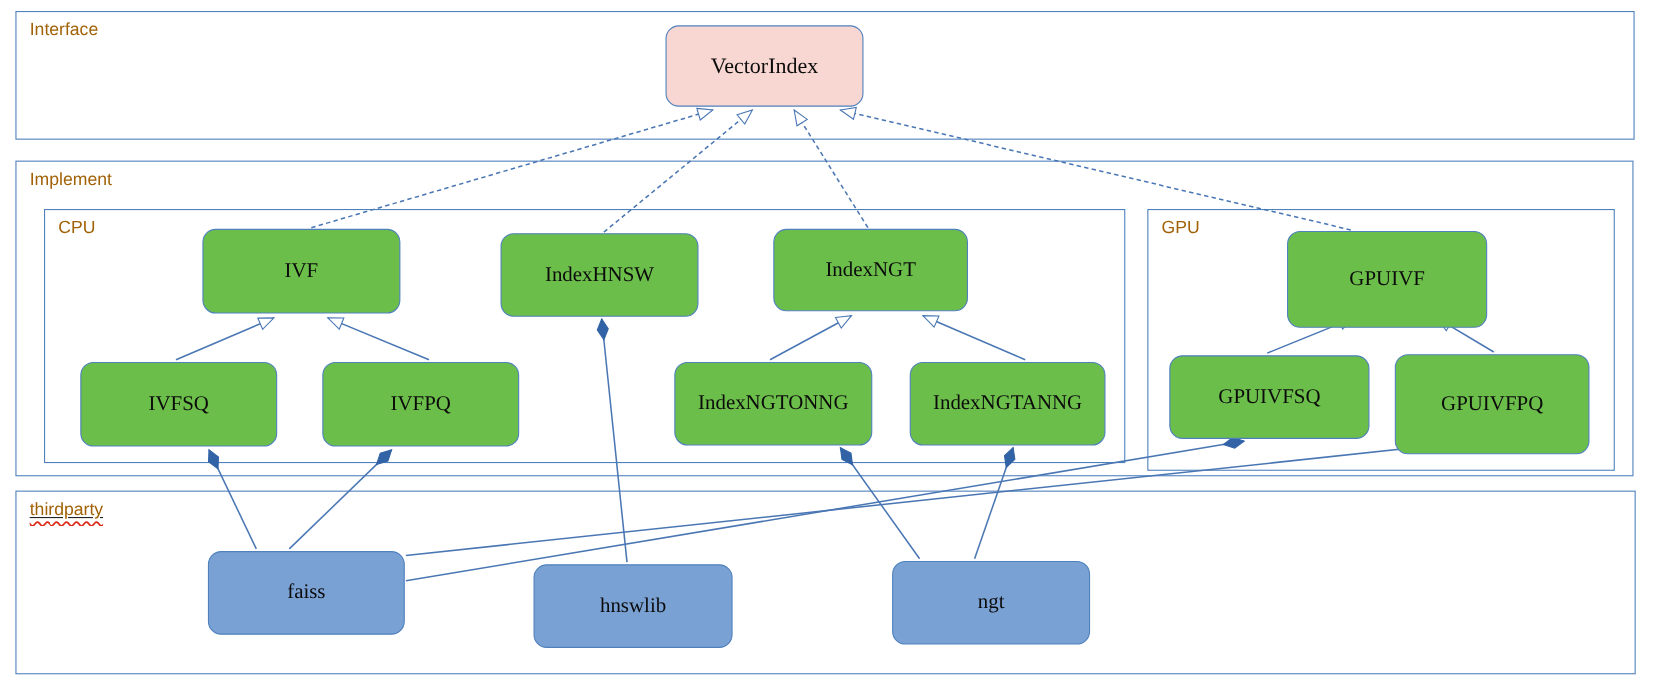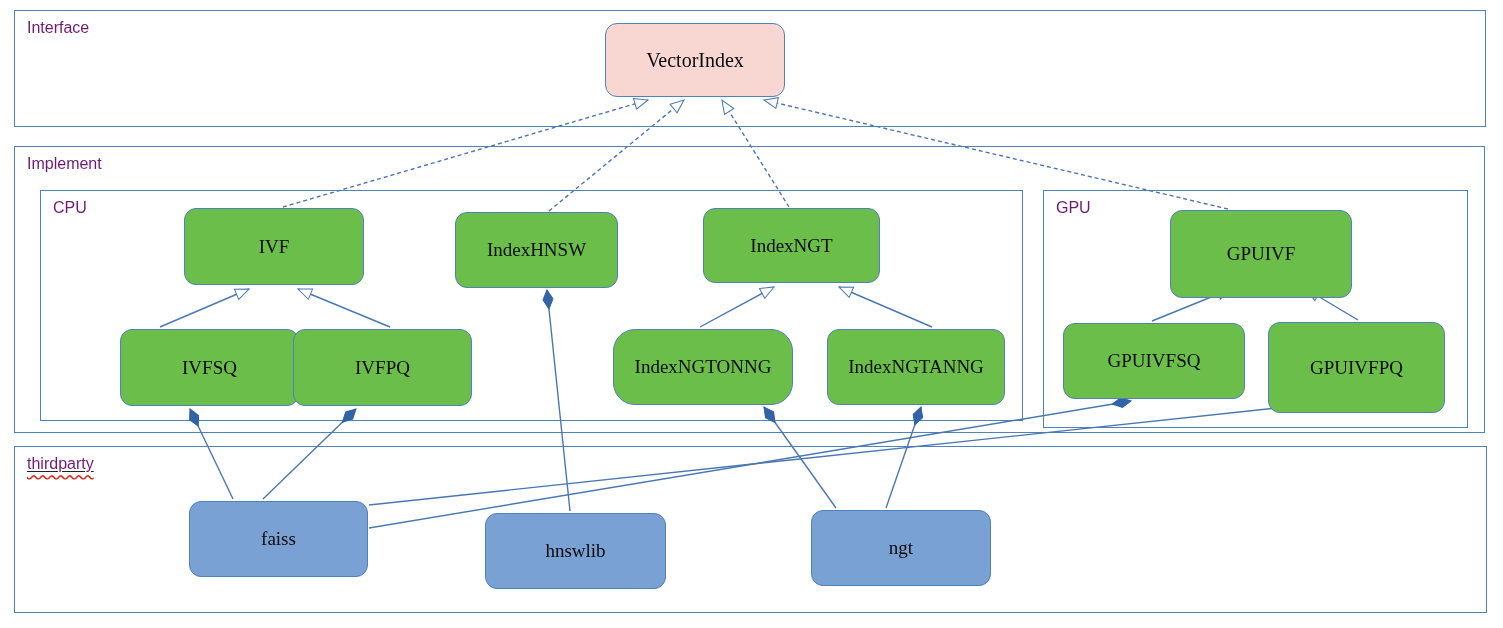--- a/index.html
+++ b/index.html
@@ -21,21 +21,21 @@
   .container{
     position:absolute;
     border:1.5px solid var(--border);
     background:transparent;
     box-sizing:border-box;
   }
   .container-label{
     position:absolute;
     top:8px;left:12px;
     font-size:16px;
-    color:#701a75;
+    color:#a16207;
     white-space:nowrap;
   }
   .tp-label-outer{
     text-decoration:underline wavy var(--spellcheck);
     text-underline-offset:5px;
   }
   .tp-label-inner{
     text-decoration:underline solid #222;
     text-underline-offset:2px;
   }
@@ -57,26 +57,26 @@
   
   #c-interface {left:14px; top:10px;  width:1472px; height:117px;}
   #c-implement {left:14px; top:146px; width:1471px; height:287px;}
   #c-cpu       {left:40px; top:190px; width:983px;  height:231px;}
   #c-gpu       {left:1043px;top:190px;width:425px;  height:238px;}
   #c-thirdparty{left:14px; top:446px; width:1473px; height:167px;text-align:center;}
 
   
   #n-vectorindex {left:605px; top:23px;  width:180px; height:74px;text-align:right;}
   #n-ivf         {left:184px; top:208px; width:180px; height:77px;}
-  #n-indexhnsw   {left:455px; top:212px; width:163px; height:76px;}
+  #n-indexhnsw   {left:455px; top:212px; width:180px; height:76px;}
   #n-indexngt    {left:703px; top:208px; width:177px; height:75px;}
   #n-gpuivf      {left:1170px;top:210px; width:182px; height:88px;}
-  #n-ivfsq       {left:73px;  top:329px; width:179px; height:77px;margin-left:47px;}
+  #n-ivfsq       {left:73px;  top:329px; width:179px; height:77px;}
   #n-ivfpq       {left:293px; top:329px; width:179px; height:77px;}
-  #n-indexngtonng{left:613px; top:329px; width:180px; height:76px;border-radius:22px;}
+  #n-indexngtonng{left:613px; top:329px; width:180px; height:76px;}
   #n-indexngtanng{left:827px; top:329px; width:178px; height:76px;}
   #n-gpuivfsq    {left:1063px;top:323px; width:182px; height:76px;}
   #n-gpuivfpq    {left:1268px;top:322px; width:177px; height:91px;}
   #n-faiss       {left:189px; top:501px; width:179px; height:76px;}
   #n-hnswlib     {left:485px; top:513px; width:181px; height:76px;}
   #n-ngt         {left:772px; top:510px; width:180px; height:76px;margin-left:39px;}
 
   svg.edges{
     position:absolute;left:0;top:0;z-index:2;
     pointer-events:none;

